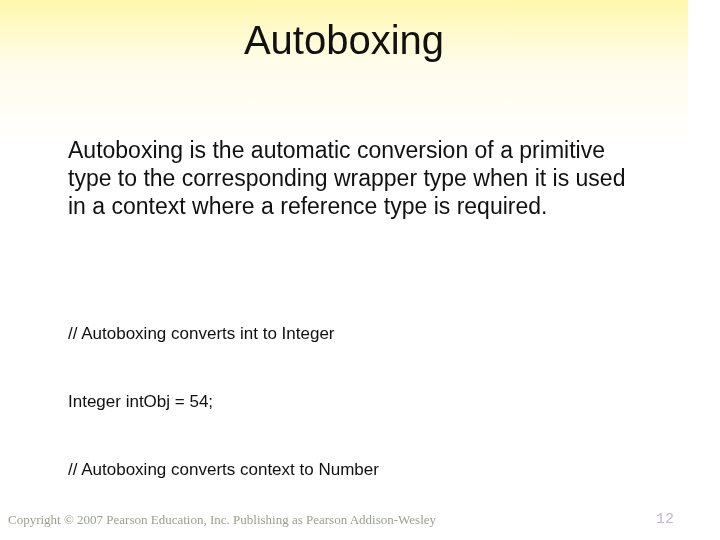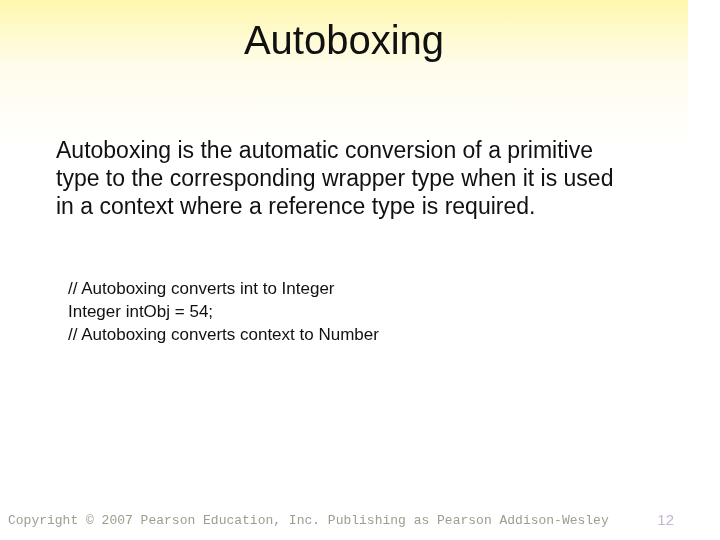--- a/index.html
+++ b/index.html
@@ -23,51 +23,52 @@
     left: 0;
     width: 100%;
     text-align: center;
     font-size: 40px;
     color: #111;
     font-weight: 400;
   }
   .body-text {
     position: absolute;
     top: 136px;
-    left: 56px;
+    left: 68px;
     right: 60px;
     font-size: 23px;
     line-height: 1.22;
     color: #111;
   }
   .code-block {
     position: absolute;
     top: 278px;
     left: 68px;
     right: 60px;
     font-size: 17px;
     line-height: 1.35;
     color: #111;
   }
   .code-line {
     display: block;
+    margin-top: 45px;
   }
   .footer {
     position: absolute;
     left: 8px;
     bottom: 12px;
-    font-family: Liberation Mono, monospace;
+    font-family: Liberation Serif, serif;
     font-size: 13px;
     color: #9aa08f;
   }
   .page-num {
     position: absolute;
     right: 14px;
     bottom: 12px;
-    font-family: Liberation Sans, sans-serif;
+    font-family: Liberation Mono, monospace;
     font-size: 15px;
     color: #c3b6d6;
   }
 </style>
 </head>
 <body>
 
 <div class="slide">
 
   <div class="title">Autoboxing</div>

